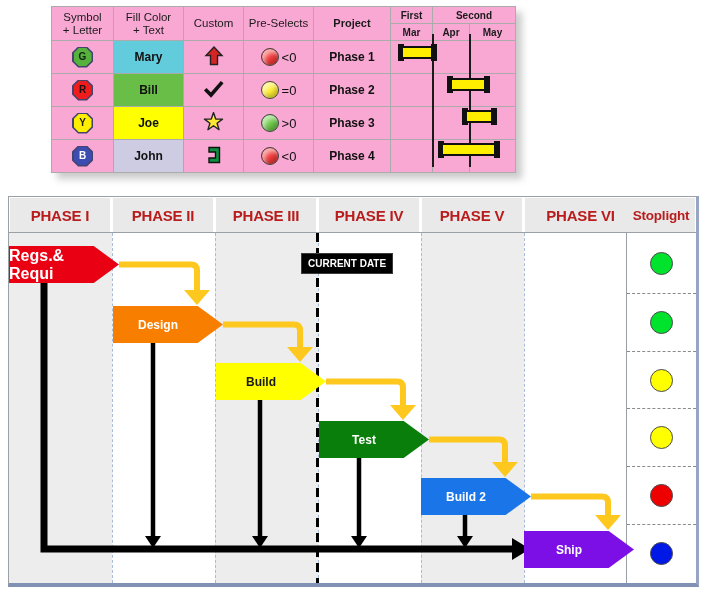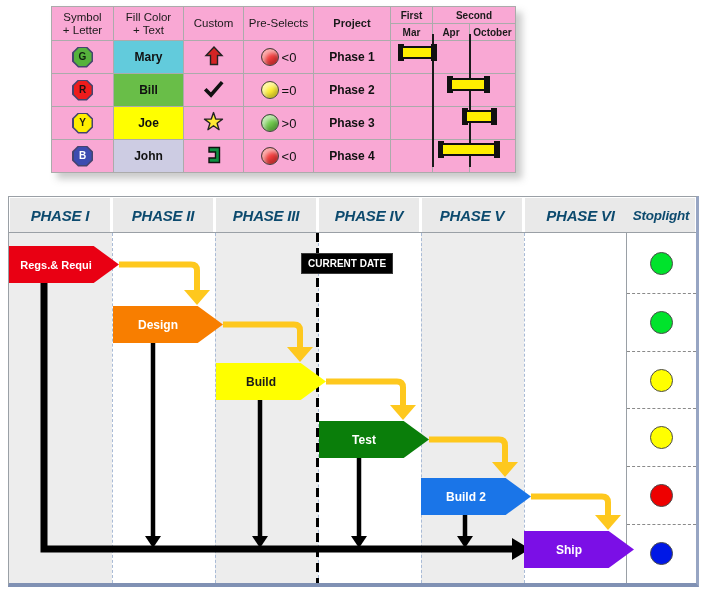--- a/index.html
+++ b/index.html
@@ -29,37 +29,37 @@
   .vline{position:absolute;width:2px;background:#1a1a1a;}
   .gbar{position:absolute;height:17px;display:flex;align-items:center;}
   .gcap{width:6px;height:17px;background:#111;}
   .gmid{flex:1;height:13px;background:#ffee00;border-top:2px solid #111;border-bottom:2px solid #111;
         margin:0 -1px;box-sizing:border-box;}
 
   
   #chart{position:absolute;left:8px;top:196px;width:687px;height:386px;background:#fff;
          border:1px solid #9aa0a6;border-right:3px solid #97a5c3;border-bottom:4px solid #8091b4;}
   .hcell{position:absolute;top:1px;height:34px;background:#e9e9e9;display:flex;align-items:center;justify-content:center;
-         font-weight:700;font-size:15px;color:#0c4a6e;letter-spacing:-.2px;font-style:italic;}
+         font-weight:700;font-size:15px;color:#b91c1c;letter-spacing:-.2px;}
   .hcell.sl{font-size:13.5px;}
   .hline{position:absolute;left:0;top:35px;width:687px;height:1px;background:#9aa0a6;}
   .bcol{position:absolute;top:36px;height:350px;}
   .sep{position:absolute;top:36px;height:350px;width:0;border-left:1px dashed #a9bbd6;}
   .sepsolid{position:absolute;top:36px;height:350px;width:1px;background:#9aa0a6;}
   .slcell{position:absolute;left:618px;width:69px;display:flex;align-items:center;justify-content:center;}
   .slcell.dash{border-bottom:1px dashed #8a8a8a;}
   .dot{width:21px;height:21px;border-radius:50%;border:1px solid #4a4a4a;}
   .cdline{position:absolute;left:307px;top:36px;width:3px;height:350px;z-index:2;
           background:repeating-linear-gradient(to bottom,#000 0 9px,transparent 9px 15px);}
   .cdlabel{position:absolute;left:292px;top:56px;height:19px;z-index:6;background:#000;color:#fff;
            font-size:10px;font-weight:700;line-height:19px;padding:0 6px;border:1px solid #3a3a3a;}
   .chev{position:absolute;width:110px;height:37px;z-index:3;display:flex;align-items:center;justify-content:center;
         padding-right:20px;box-sizing:border-box;font-weight:700;font-size:12px;
         clip-path:polygon(0 0,77% 0,100% 50%,77% 100%,0 100%);}
-  .chev.small{font-size:11px;padding-right:16px;}
+  .chev.small{font-size:16px;padding-right:16px;}
   svg.lay{position:absolute;left:0;top:0;pointer-events:none;}
   #blacklines{z-index:1;}
   #yellowlines{z-index:4;}
 </style>
 </head>
 <body>
 
 <div id="page">
 
   <table id="legend">
@@ -81,21 +81,21 @@
 + Text</th>
         <th rowspan="2">Custom</th>
         <th rowspan="2">Pre-Selects</th>
         <th rowspan="2" class="bold" style="font-size:11px">Project</th>
         <th class="bold">First</th>
         <th colspan="2" class="bold">Second</th>
       </tr>
       <tr>
         <th class="bold">Mar</th>
         <th class="bold">Apr</th>
-        <th class="bold">October</th>
+        <th class="bold">May</th>
       </tr>
     </thead>
     <tbody>
       <tr>
         <td>
             <div class="oct">
               <div class="octin" style="background: rgb(86, 178, 60); color: rgb(16, 32, 16);">G</div>
             </div>
           </td>
         <td class="name" style="background: rgb(98, 203, 220);">Mary</td>

